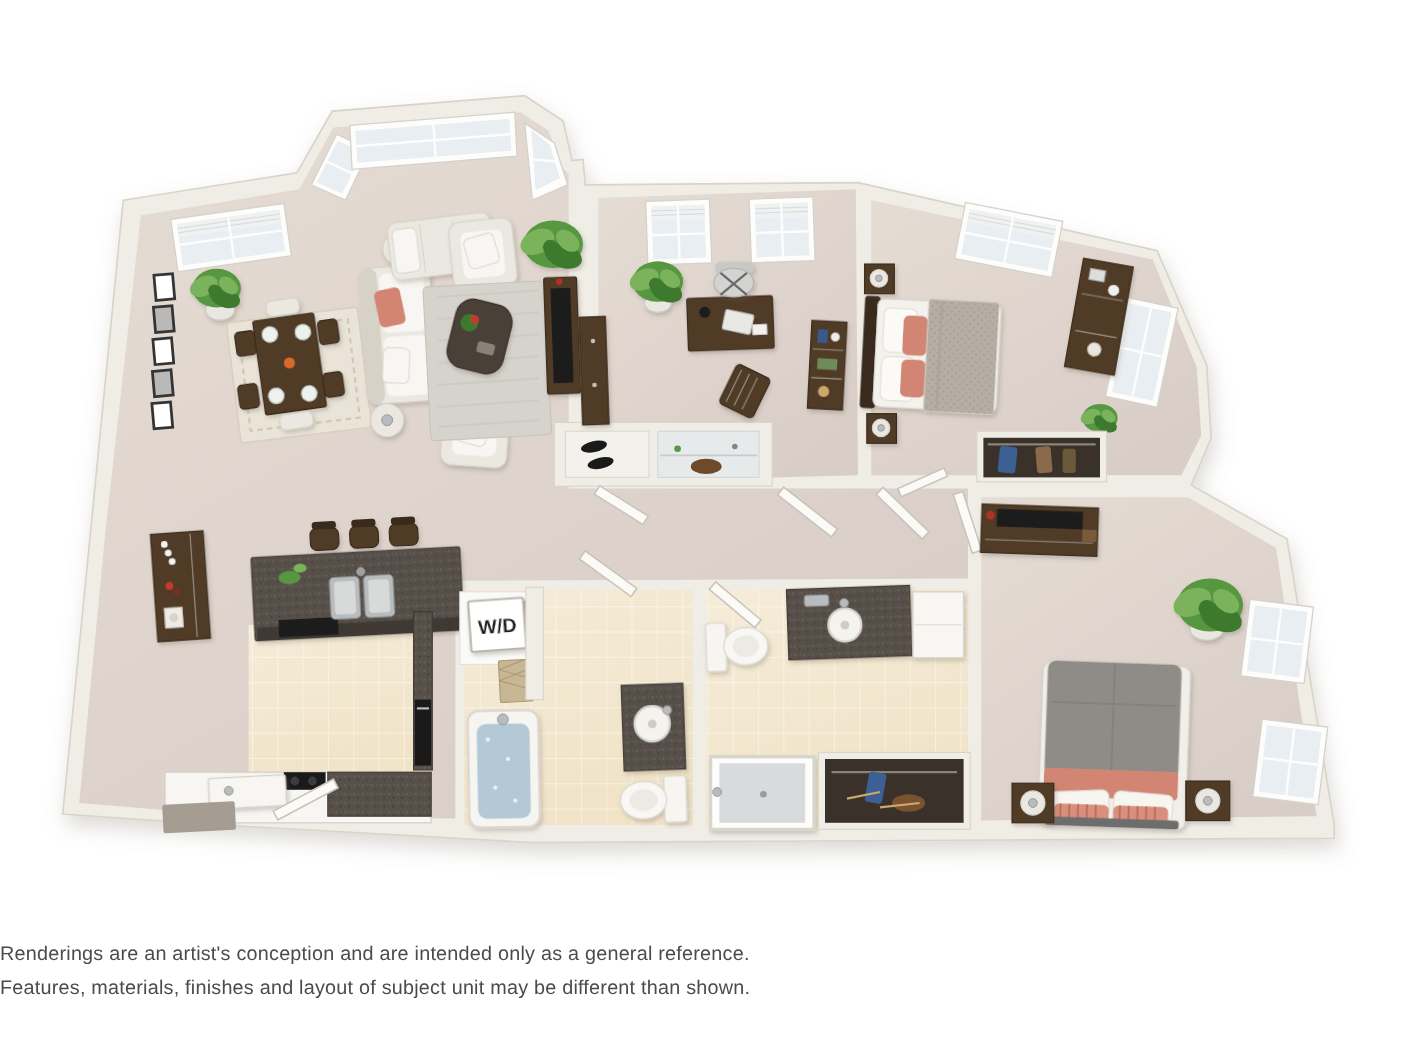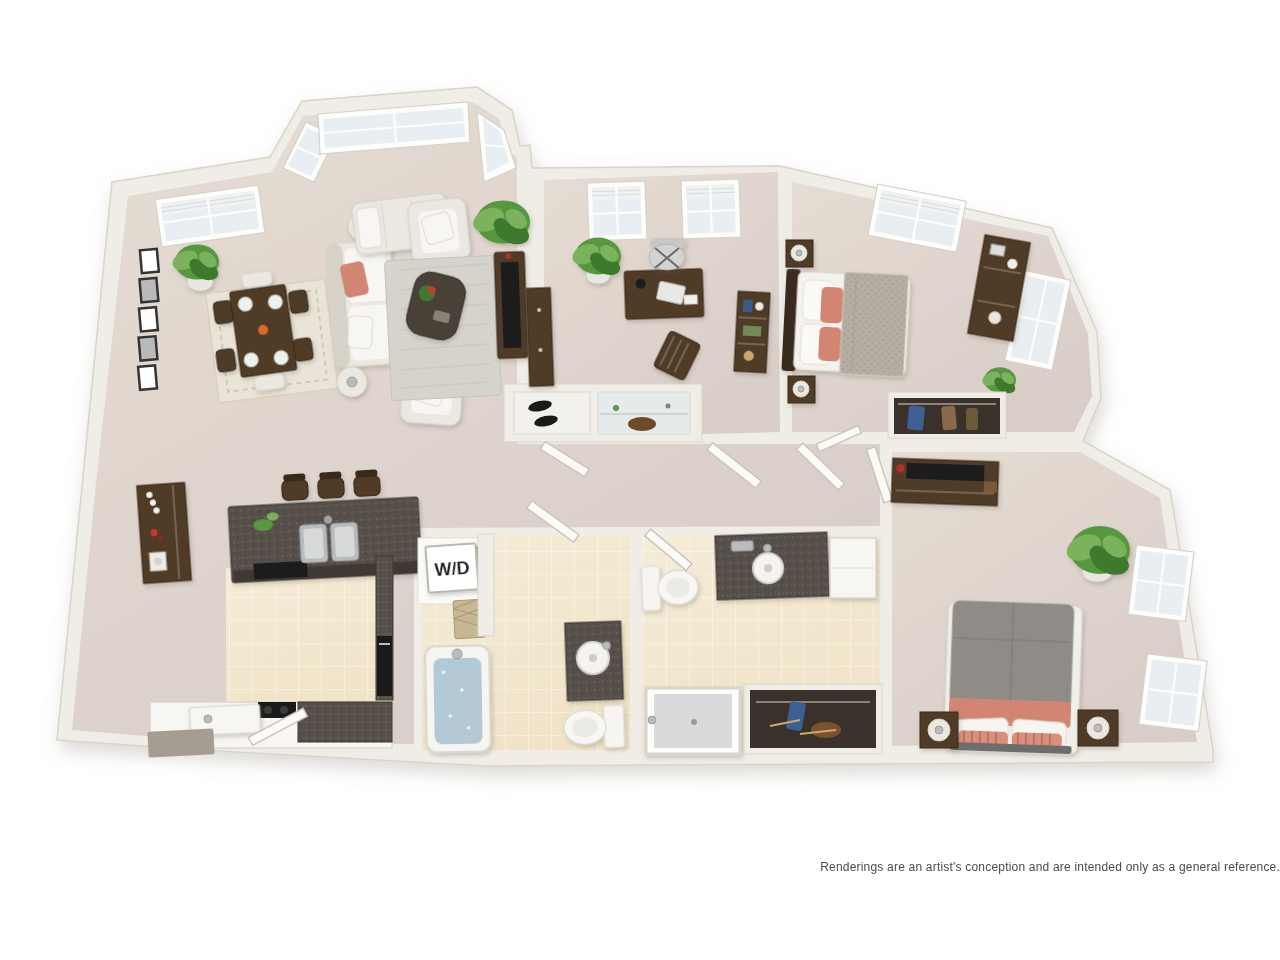--- a/index.html
+++ b/index.html
@@ -32,22 +32,22 @@
   .door{fill:var(--door);stroke:var(--doorStroke);stroke-width:1.4;}
   .mat{fill:var(--mat);}
   .hamper{fill:var(--hamper);stroke:var(--hamperLine);stroke-width:1;}
   .hline{stroke:var(--hamperLine);stroke-width:1;fill:none;}
   .pot{fill:#e9e7e1;stroke:#cfccc4;stroke-width:1;}
   .rugC{fill:var(--rugCream);stroke:#d9d0bf;stroke-width:1.5;}
   .rugG{fill:var(--rugGray);stroke:#c6c3bc;stroke-width:1;}
   .shadowline{stroke:#c9c4b9;stroke-width:1;fill:none;opacity:.6;}
   .wd-label{font-family:"Liberation Sans",sans-serif;font-size:18px;font-weight:bold;
     fill:#1c1c1c;text-anchor:middle;}
-  .disclaimer{position:absolute;left:0;width:1280px;top:852px;text-align:right;
-    color:var(--text);font-size:12px;line-height:31px;letter-spacing:.2px;}
+  .disclaimer{position:absolute;left:0;width:1280px;top:852px;text-align:left;
+    color:var(--text);font-size:18px;line-height:31px;letter-spacing:.2px;}
 </style>
 </head>
 <body>
 
 <div class="stage">
 <svg width="1280" height="960" viewBox="0 0 1280 960">
 <defs>
   <filter id="softBig" x="-10%" y="-10%" width="120%" height="125%">
     <feDropShadow dx="3" dy="9" stdDeviation="9" flood-color="#8a8578" flood-opacity="0.30"></feDropShadow>
   </filter>
@@ -510,14 +510,15 @@
 </g>
 <g filter="url(#soft)">
   <rect class="wood" x="1078" y="710" width="40" height="36"></rect>
   <circle class="cream" cx="1098" cy="728" r="11"></circle>
         <circle class="metal" cx="1098" cy="728" r="4"></circle>
 </g>
 </svg>
 
 <div class="disclaimer">
   <div>Renderings are an artist's conception and are intended only as a general reference.</div>
+  <div>Features, materials, finishes and layout of subject unit may be different than shown.</div>
 </div>
 </div>
 
 </body></html>

